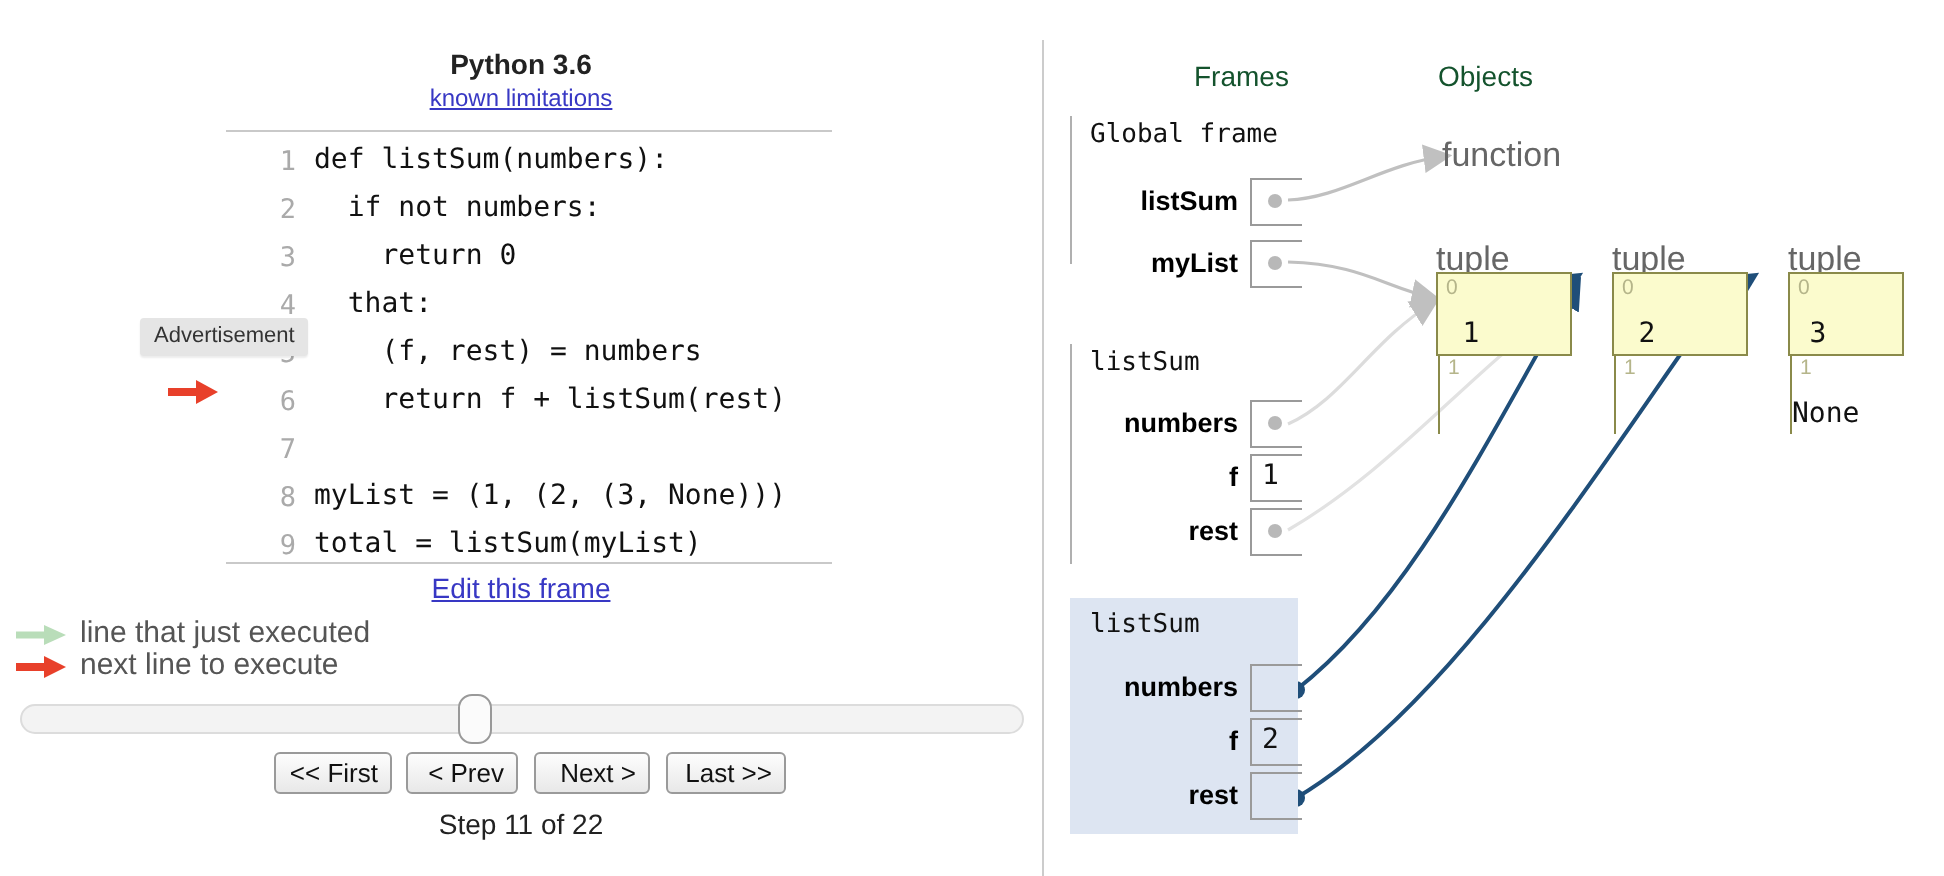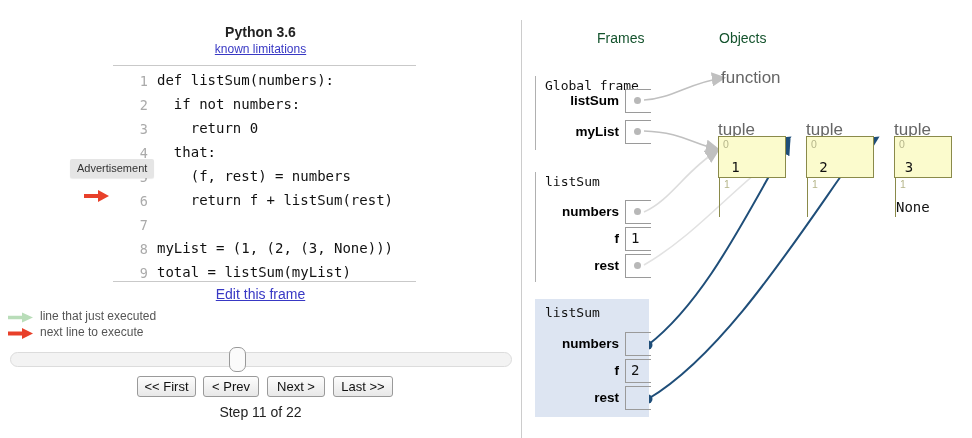--- a/index.html
+++ b/index.html
@@ -41,37 +41,37 @@
     padding:3px 7px 4px 7px;border-radius:2px;
     box-shadow:0 1px 1px rgba(0,0,0,.08);
     font-family:"Liberation Sans",sans-serif;
   }
 
   #edit-code{
     position:absolute;left:0;top:286px;width:521px;text-align:center;
     font-size:14px;color:#3838c4;text-decoration:underline;cursor:pointer;
   }
   .legend-arrow{position:absolute;left:8px;width:26px;height:13px;}
-  .legend-text{position:absolute;left:40px;font-size:12px;color:#555;line-height:13px;}
+  .legend-text{position:absolute;left:40px;font-size:15px;color:#555;line-height:13px;}
 
   #slider-track{
     position:absolute;left:10px;top:352px;width:502px;height:15px;
     background:#f3f3f3;border:1px solid #dcdcdc;border-radius:8px;box-sizing:border-box;
   }
   #slider-handle{
     position:absolute;left:229px;top:347px;width:17px;height:25px;
     background:#fbfbfb;border:1px solid #999;border-radius:7px;box-sizing:border-box;cursor:pointer;
   }
 
   .nav-btn{
     position:absolute;top:376px;height:21px;
     background:linear-gradient(#fdfdfd,#e8e8e8);
     border:1px solid #9a9a9a;border-radius:3px;
     font-family:"Liberation Sans",sans-serif;font-size:13px;color:#111;
-    cursor:pointer;box-sizing:border-box;text-align:center;line-height:19px;padding:0 6px;
+    cursor:pointer;box-sizing:border-box;text-align:right;line-height:19px;padding:0 6px;
   }
   #step-label{
     position:absolute;left:0;top:404px;width:521px;text-align:center;
     font-size:14px;color:#222;
   }
 
   
   #divider{position:absolute;left:521px;top:20px;width:1px;height:418px;background:#cccccc;}
 
   
@@ -217,21 +217,21 @@
     <path d="M127 399 C 210 350, 290 215, 345 141" stroke="#1f4e79" stroke-width="2" fill="none" marker-end="url(#ah-blue)"></path>
     <circle cx="127" cy="399" r="4.5" fill="#1f4e79"></circle>
 
     <circle cx="249" cy="150" r="4" fill="#1f4e79"></circle>
     <path d="M249 150 L268 138" stroke="#1f4e79" stroke-width="2" fill="none" marker-end="url(#ah-blue)"></path>
 
     <circle cx="337" cy="150" r="4" fill="#1f4e79"></circle>
     <path d="M337 150 L356 138" stroke="#1f4e79" stroke-width="2" fill="none" marker-end="url(#ah-blue)"></path>
   </svg>
 
-  <div class="frame" style="left:14px;top:76px;width:120px;height:74px">
+  <div class="frame" style="left:14px;top:58px;width:120px;height:74px">
     <div class="frame-rail" style="height:74px"></div>
     <div class="frame-title" style="top:2px">Global frame</div>
   </div>
   <div class="var-label" style="left:20px;top:93px;width:78px">listSum</div>
   <div class="var-box" style="left:104px;top:89px;"></div>
   <div class="ptr-dot" style="left:113px;top:97px;background:#b8b8b8"></div>
 
   <div class="var-label" style="left:20px;top:124px;width:78px">myList</div>
   <div class="var-box" style="left:104px;top:120px;"></div>
   <div class="ptr-dot" style="left:113px;top:128px;background:#b8b8b8"></div>

